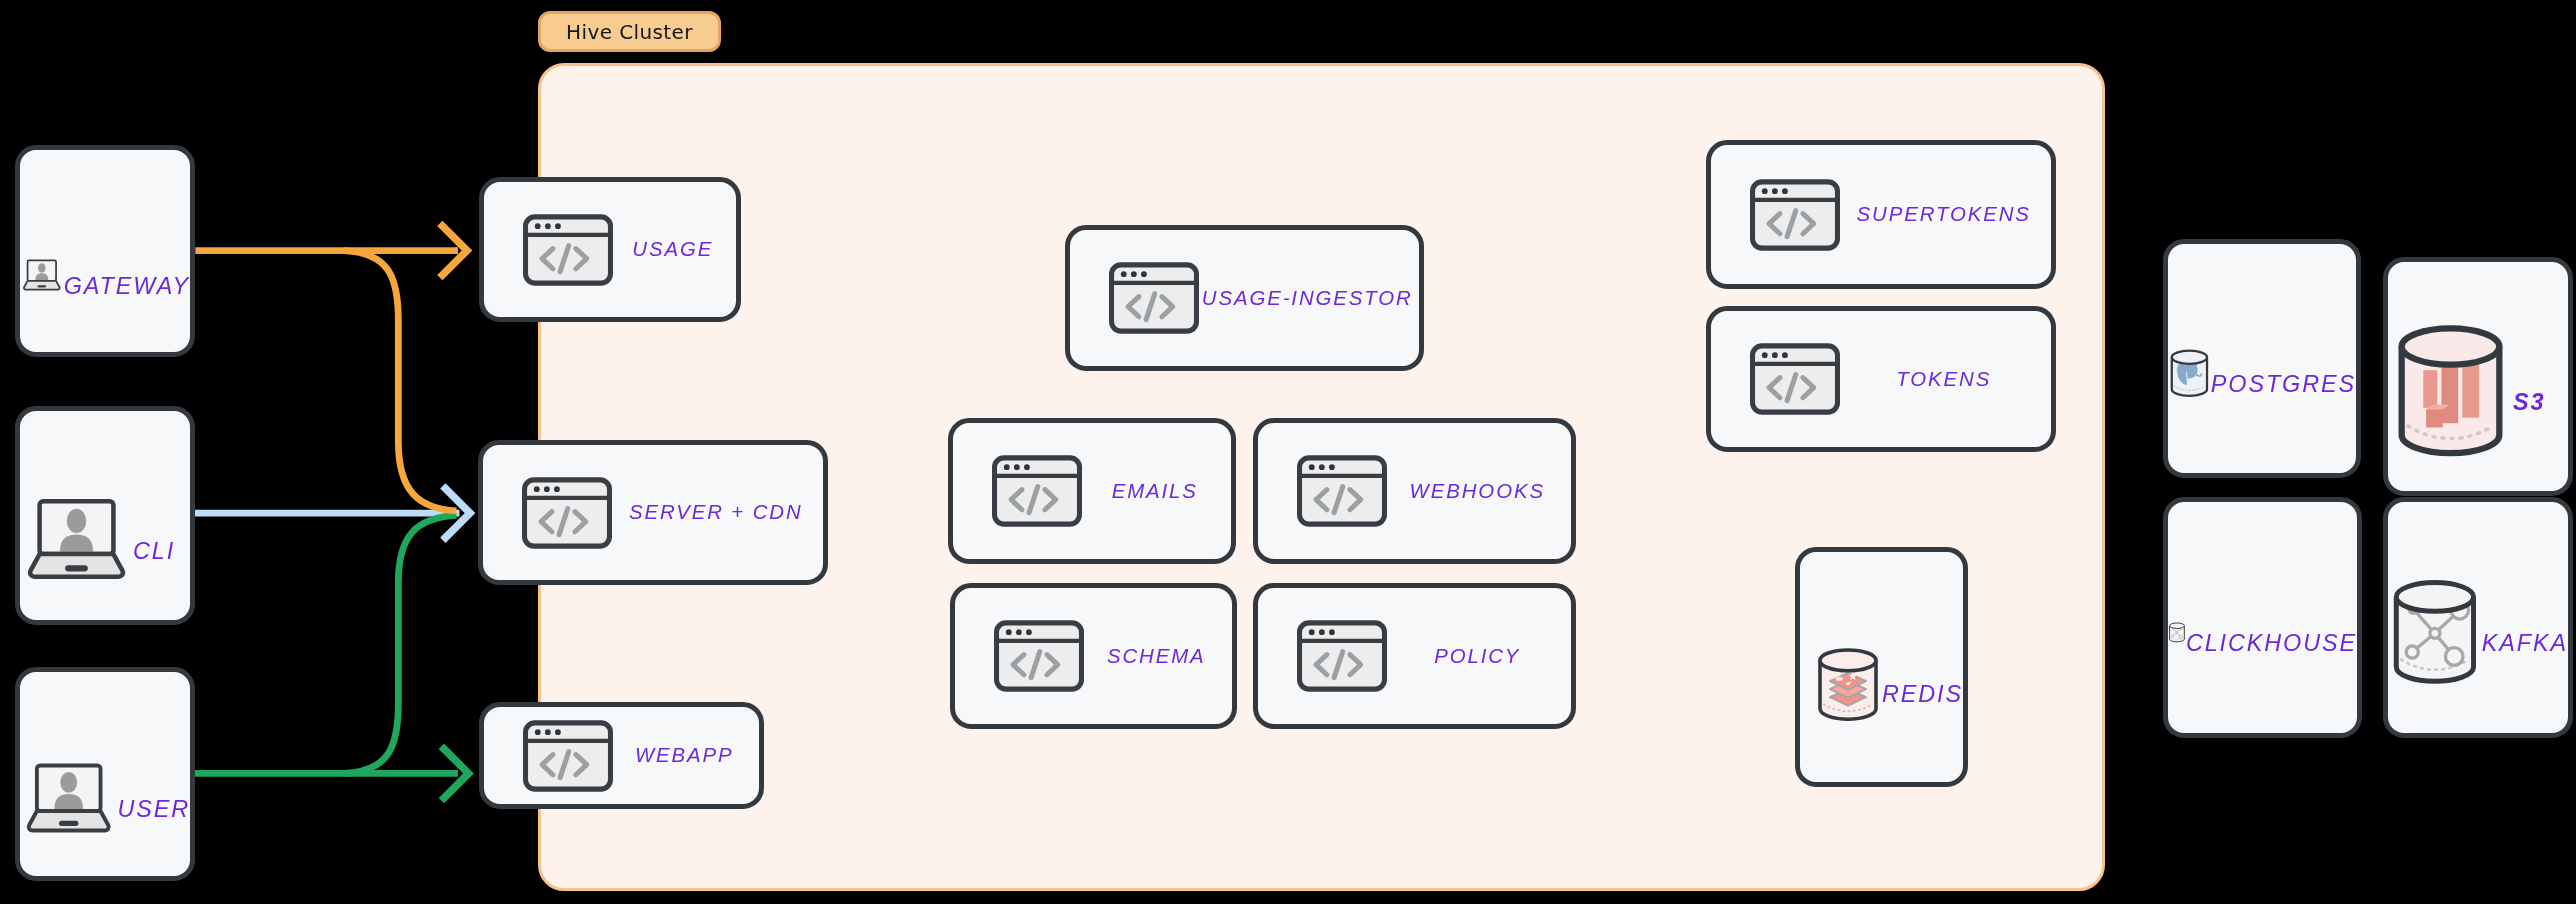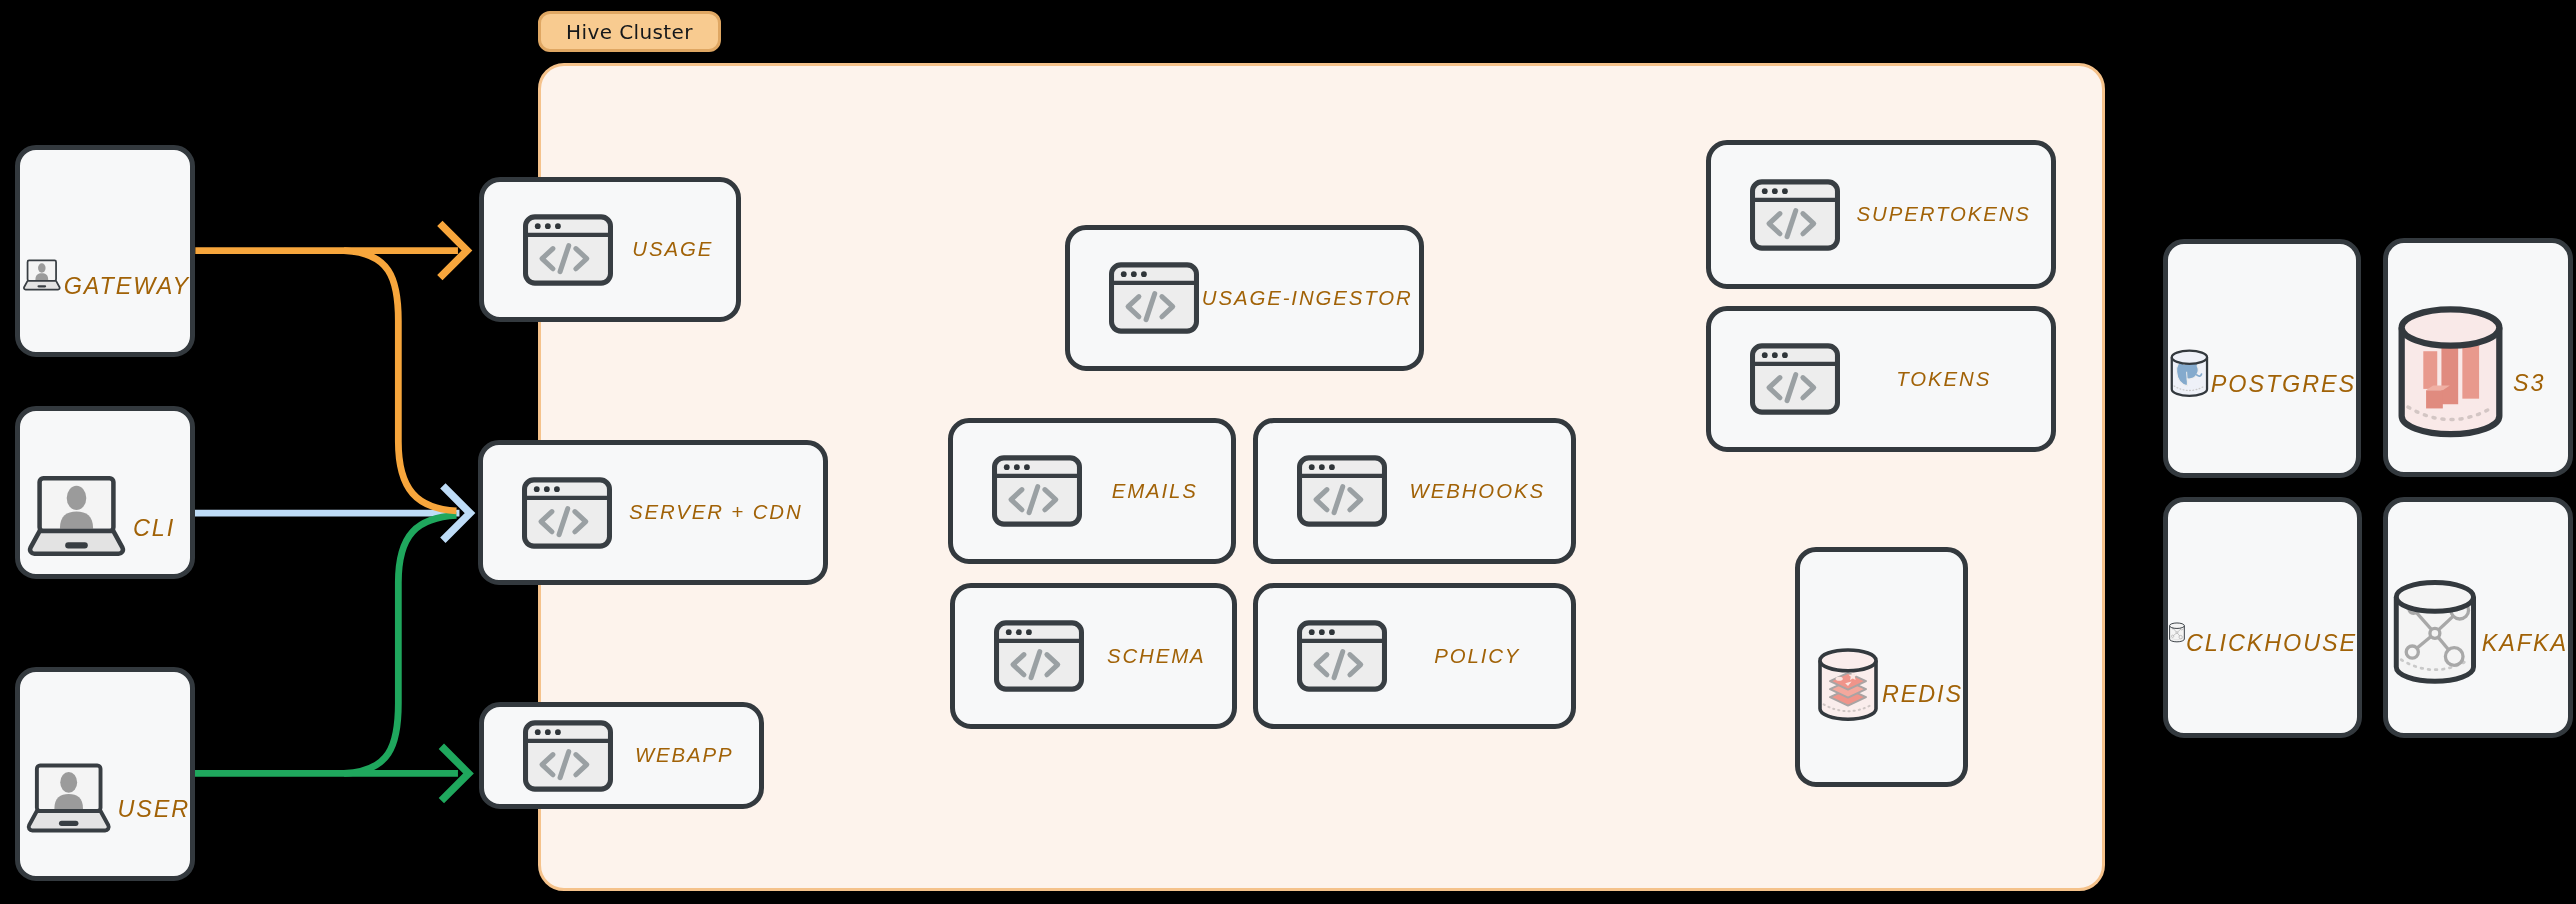--- a/index.html
+++ b/index.html
@@ -19,21 +19,21 @@
     font-family:"DejaVu Sans",sans-serif;font-size:20px;color:#15181B;letter-spacing:0.4px;
   }
   .node{
     position:absolute;background:#F7F8F9;border:5.3px solid #33393E;border-radius:21px;
     box-sizing:border-box;display:flex;
   }
   .client-node,.db-node{flex-direction:row;align-items:center;}
   .service-node{flex-direction:row;align-items:center;}
   .service-node .icon{margin-left:38px;flex:0 0 auto;display:block;}
   .label{
-    font-style:italic;color:#a16207;letter-spacing:1.9px;white-space:nowrap;
+    font-style:italic;color:#6d28d9;letter-spacing:1.9px;white-space:nowrap;
   }
   .service-node .label{flex:1;text-align:center;font-size:20.4px;padding-right:4.5px;}
   .client-node .label,.db-node .label{font-size:23.4px;}
   .client-node{padding-top:47px;}
   .client-node .label{margin-top:24px;}
   .db-node{padding-top:30px;text-align:center;}
   .db-node .label{margin-top:21px;}
   .db-node.small{padding-top:36px;}
   .db-node.small .label{margin-top:19.6px;}
 </style>
@@ -67,21 +67,21 @@
       <rect x="26" y="4" width="98" height="70" rx="5" fill="#F4F4F4" stroke="#383E43" stroke-width="6"></rect>
       <ellipse cx="75" cy="30" rx="13" ry="16" fill="#9B9B9B"></ellipse>
       <path d="M 53 72 L 53 70 C 53 54 62 48 75 48 C 88 48 97 54 97 70 L 97 72 Z" fill="#9B9B9B"></path>
       <line x1="30" y1="74" x2="120" y2="74" stroke="#BFBFBF" stroke-width="3" stroke-dasharray="5 5"></line>
       <path d="M 26 74 L 124 74 L 136 96 C 138 100 135 104 131 104 L 19 104 C 15 104 12 100 14 96 Z" fill="#E3E3E3" stroke="#383E43" stroke-width="6" stroke-linejoin="round"></path>
       <rect x="60" y="89" width="30" height="8" rx="4" fill="#383E43"></rect>
     </svg>
     <div class="label">GATEWAY</div>
   </div>
 
-  <div class="node client-node" style="left:15px;top:406px;width:180px;height:173px;">
+  <div class="node client-node" style="left:15px;top:406px;width:180px;height:219px;">
     <svg class="icon" width="113" height="82" viewBox="0 0 150 108">
       <rect x="26" y="4" width="98" height="70" rx="5" fill="#F4F4F4" stroke="#383E43" stroke-width="6"></rect>
       <ellipse cx="75" cy="30" rx="13" ry="16" fill="#9B9B9B"></ellipse>
       <path d="M 53 72 L 53 70 C 53 54 62 48 75 48 C 88 48 97 54 97 70 L 97 72 Z" fill="#9B9B9B"></path>
       <line x1="30" y1="74" x2="120" y2="74" stroke="#BFBFBF" stroke-width="3" stroke-dasharray="5 5"></line>
       <path d="M 26 74 L 124 74 L 136 96 C 138 100 135 104 131 104 L 19 104 C 15 104 12 100 14 96 Z" fill="#E3E3E3" stroke="#383E43" stroke-width="6" stroke-linejoin="round"></path>
       <rect x="60" y="89" width="30" height="8" rx="4" fill="#383E43"></rect>
     </svg>
     <div class="label">CLI</div>
   </div>
@@ -281,21 +281,21 @@
       <path d="M 24 152 Q 85 188 146 152" fill="none" stroke="#C9C9C9" stroke-width="5" stroke-dasharray="3 10" stroke-linecap="round"></path>
       <path d="M 118 52 C 104 40 84 36 66 42 C 44 50 32 72 34 96 C 36 124 52 146 76 152 C 79 142 79 132 77 124 C 92 126 106 120 114 108 C 122 96 122 82 116 72 C 120 64 120 56 118 52 Z" fill="#84AACD" stroke="#EDEDED" stroke-width="5" stroke-linejoin="round"></path>
       <path d="M 74 96 C 74 112 77 126 77 140" stroke="#EDEDED" stroke-width="4" fill="none"></path>
       <path d="M 114 108 C 124 116 131 113 133 105" stroke="#84AACD" stroke-width="7" fill="none" stroke-linecap="round"></path>
       <circle cx="64" cy="64" r="5" fill="#EDEDED"></circle>
       <ellipse cx="85" cy="38" rx="70" ry="26" fill="#EEF1F8" stroke="#33393E" stroke-width="9"></ellipse>
     </svg>
     <div class="label">POSTGRES</div>
   </div>
 
-  <div class="node db-node" style="left:2383px;top:238px;width:190px;height:239px;">
+  <div class="node db-node" style="left:2383px;top:257px;width:190px;height:239px;font-weight:bold;">
     <svg class="icon" width="125" height="143" viewBox="0 0 170 205">
       <path d="M 15 38 L 15 165 A 70 26 0 0 0 155 165 L 155 38" fill="#F9E9E8" stroke="#33393E" stroke-width="9"></path>
       <path d="M 24 152 Q 85 188 146 152" fill="none" stroke="#D3C6C4" stroke-width="5" stroke-dasharray="3 10" stroke-linecap="round"></path>
       <rect x="46" y="72" width="20" height="54" fill="#E8998D"></rect>
       <rect x="102" y="64" width="24" height="76" fill="#E8998D"></rect>
       <polygon points="102,64 112,57 136,57 126,64" fill="#F0B0A4"></polygon>
       <polygon points="72,48 84,40 108,40 96,48" fill="#F0B0A4"></polygon>
       <rect x="72" y="48" width="24" height="100" fill="#E08B7F"></rect>
       <polygon points="50,128 60,121 84,121 74,128" fill="#F0B0A4"></polygon>
       <rect x="50" y="128" width="24" height="26" fill="#E08B7F"></rect>

